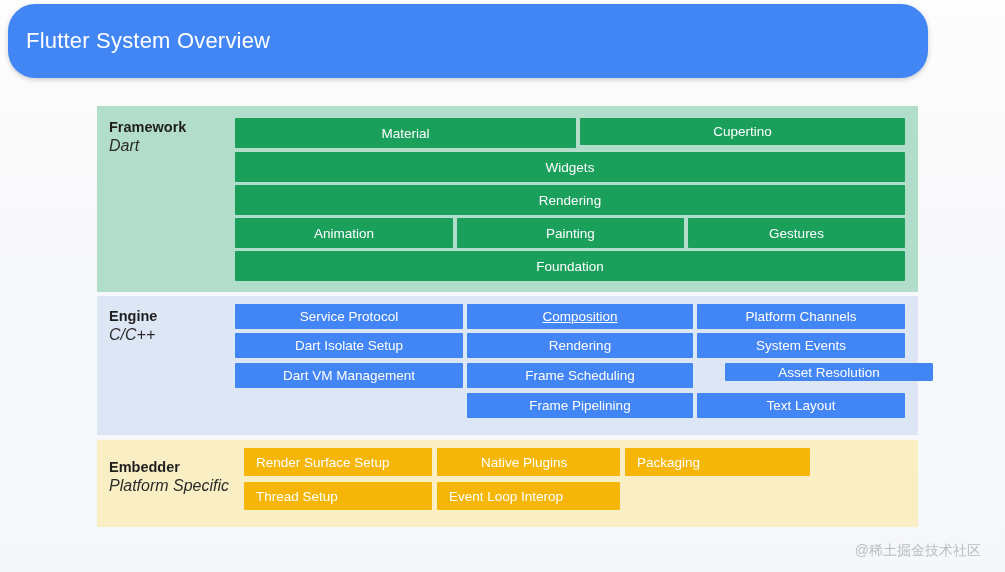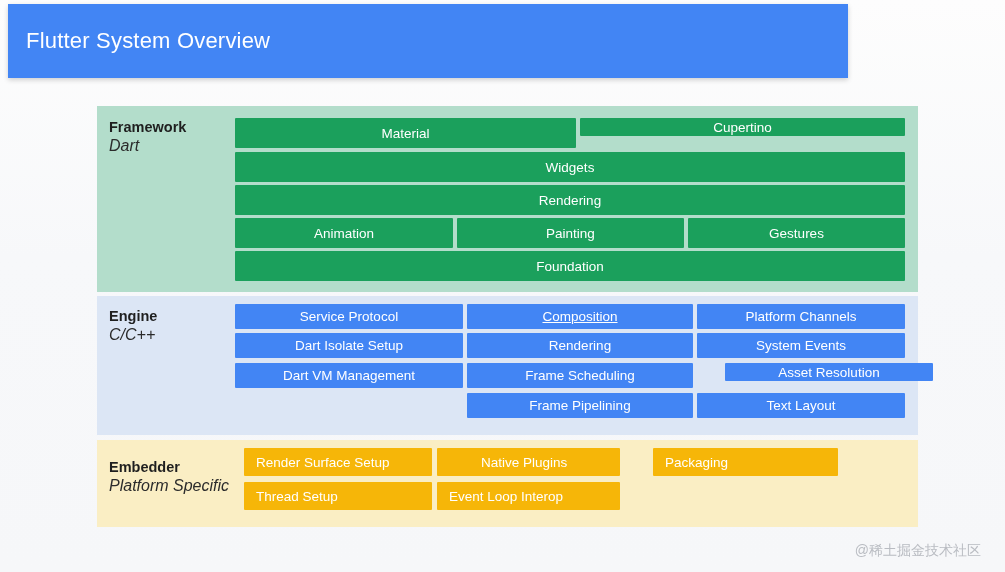--- a/index.html
+++ b/index.html
@@ -21,24 +21,25 @@
     width: 1005px;
     height: 572px;
     background: linear-gradient(180deg, #fdfdfd 0%, #f7f8fa 45%, #f6f7f9 100%);
   }
 
   
   #title-bar {
     position: absolute;
     left: 8px;
     top: 4px;
-    width: 840px;
+    width: 920px;
     height: 74px;
     background: #4285f4;
     box-shadow: 0 2px 5px rgba(0,0,0,0.18);
+    border-radius: 27px;
   }
   #title-text {
     position: absolute;
     left: 18px;
     top: 50%;
     transform: translateY(-50%);
     color: #ffffff;
     font-size: 22px;
     font-weight: 400;
     letter-spacing: 0.2px;
@@ -146,21 +147,21 @@
   </div>
 
   <div class="layer" id="framework-layer">
     <div class="layer-label">
       <span class="layer-name">Framework</span>
       <span class="layer-sub">Dart</span>
     </div>
   <div class="box" style="left: 138px; top: 12px; width: 341px; height: 30px;">
         <span>Material</span>
       </div>
-      <div class="box" style="left: 483px; top: 12px; width: 325px; height: 18px;">
+      <div class="box" style="left: 483px; top: 12px; width: 325px; height: 27px;">
         <span>Cupertino</span>
       </div>
       <div class="box" style="left: 138px; top: 46px; width: 670px; height: 30px;">
         <span>Widgets</span>
       </div>
       <div class="box" style="left: 138px; top: 79px; width: 670px; height: 30px;">
         <span>Rendering</span>
       </div>
       <div class="box" style="left: 138px; top: 112px; width: 218px; height: 30px;">
         <span>Animation</span>
@@ -220,21 +221,21 @@
     <div class="layer-label">
       <span class="layer-name">Embedder</span>
       <span class="layer-sub">Platform Specific</span>
     </div>
   <div class="box" style="left: 147px; top: 8px; width: 188px; height: 28px;">
         <span>Render Surface Setup</span>
       </div>
       <div class="box" style="left: 340px; top: 8px; width: 183px; height: 28px; padding-left: 44px;">
         <span>Native Plugins</span>
       </div>
-      <div class="box" style="left: 528px; top: 8px; width: 185px; height: 28px; margin-left: 28px;">
+      <div class="box" style="left: 528px; top: 8px; width: 185px; height: 28px;">
         <span>Packaging</span>
       </div>
       <div class="box" style="left: 147px; top: 42px; width: 188px; height: 28px;">
         <span>Thread Setup</span>
       </div>
       <div class="box" style="left: 340px; top: 42px; width: 183px; height: 28px;">
         <span>Event Loop Interop</span>
       </div>
     </div>
 

